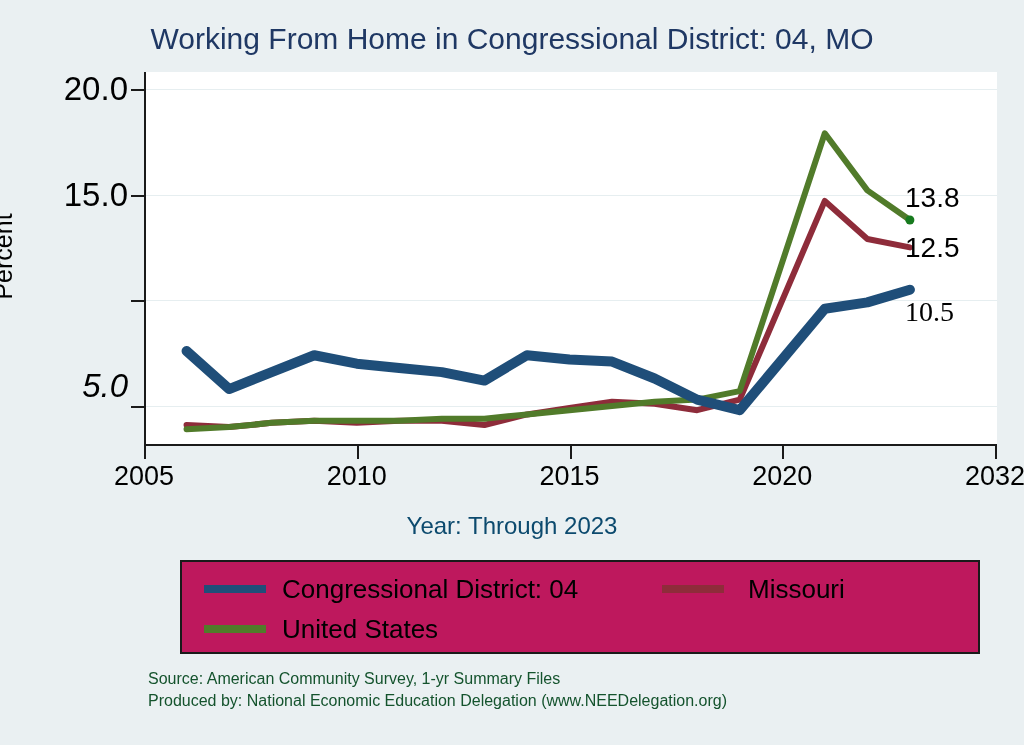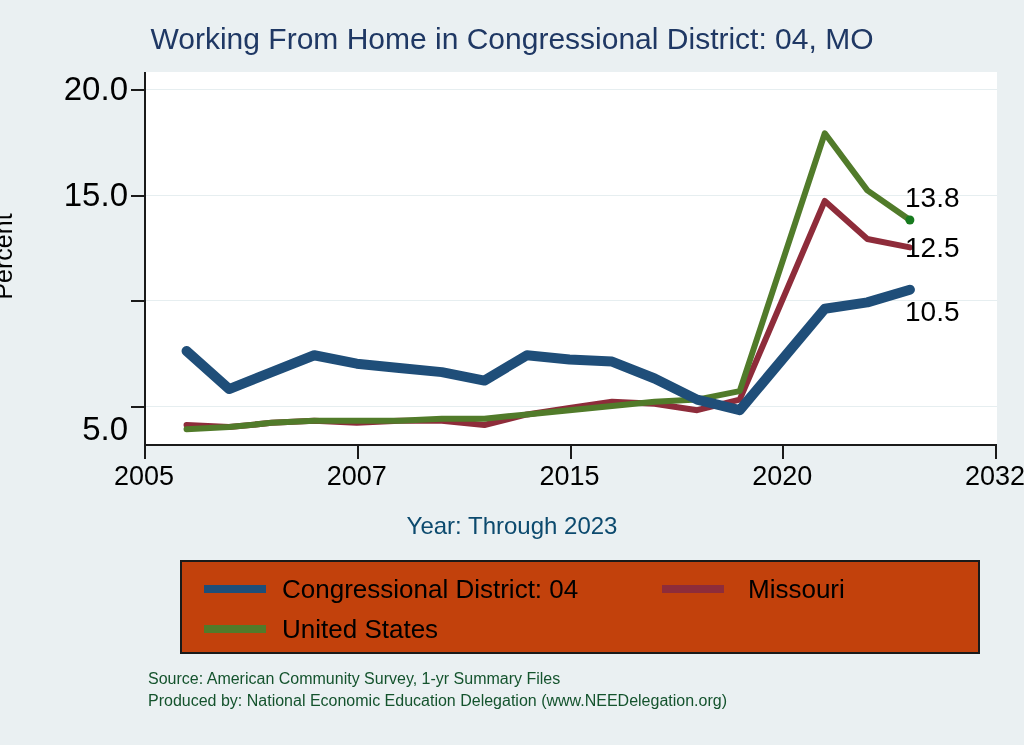--- a/index.html
+++ b/index.html
@@ -115,21 +115,21 @@
     white-space: nowrap;
     transform: translateY(-50%);
     text-align: right;
   }
   .legend-box {
     position: absolute;
     left: 180px;
     top: 560px;
     width: 800px;
     height: 94px;
-    background: #c2410c;
+    background: #be185d;
     border: 2px solid #1a1a1a;
     box-sizing: border-box;
   }
   .legend-entry {
     position: absolute;
     display: flex;
     align-items: center;
     white-space: nowrap;
   }
   .legend-swatch {
@@ -168,57 +168,57 @@
   <div class="chart-title">Working From Home in Congressional District: 04, MO</div>
 
   <div class="plot-frame" id="plot-frame">
       <div class="gridline" style="top: 333.955px;"></div>
       <div class="gridline" style="top: 228.273px;"></div>
       <div class="gridline" style="top: 122.591px;"></div>
       <div class="gridline" style="top: 16.9091px;"></div>
     </div>
 
   <div class="ylabels" id="ylabels">
-      <div class="ylab" style="top: 429px;">5.0</div>
+      <div class="ylab" style="top: 386px; font-style: italic;">5.0</div>
       <div class="ytick-mark" style="top: 405.955px;"></div>
       <div class="ytick-mark" style="top: 300.273px;"></div>
       <div class="ylab" style="top: 194.591px;">15.0</div>
       <div class="ytick-mark" style="top: 194.591px;"></div>
       <div class="ylab" style="top: 88.9091px;">20.0</div>
       <div class="ytick-mark" style="top: 88.9091px;"></div>
     </div>
 
   <div class="axis-title-y" id="ytitle" style="top: 242px; left: -40px;">Percent</div>
 
   <div id="xaxis-layer">
       <div class="xtick-mark" style="left: 144px;"></div>
       <div class="xlab" style="left: 144px;">2005</div>
       <div class="xtick-mark" style="left: 356.75px;"></div>
-      <div class="xlab" style="left: 356.75px;">2007</div>
+      <div class="xlab" style="left: 356.75px;">2010</div>
       <div class="xtick-mark" style="left: 569.5px;"></div>
       <div class="xlab" style="left: 569.5px;">2015</div>
       <div class="xtick-mark" style="left: 782.25px;"></div>
       <div class="xlab" style="left: 782.25px;">2020</div>
       <div class="xtick-mark" style="left: 995px;"></div>
       <div class="xlab" style="left: 995px;">2032</div>
     </div>
 
   <div class="axis-title-x">Year: Through 2023</div>
 
   <svg class="series-layer" id="series-svg" viewBox="0 0 1024 745">
       <polyline points="186.55,424.98 229.10,427.09 271.65,422.86 314.20,420.75 356.75,422.86 399.30,420.75 441.85,420.75 484.40,424.98 526.95,414.41 569.50,408.07 612.05,401.73 654.60,403.84 697.15,410.18 739.70,399.61 824.80,200.93 867.35,238.98 909.90,247.43" fill="none" stroke="#8e2c3a" stroke-width="6" stroke-linejoin="round" stroke-linecap="round"></polyline>
       <polyline points="186.55,429.20 229.10,427.09 271.65,422.86 314.20,420.75 356.75,420.75 399.30,420.75 441.85,418.64 484.40,418.64 526.95,414.41 569.50,410.18 612.05,405.95 654.60,401.73 697.15,399.61 739.70,391.16 824.80,133.30 867.35,190.36 909.90,219.95" fill="none" stroke="#517b2a" stroke-width="6" stroke-linejoin="round" stroke-linecap="round"></polyline>
       <polyline points="186.55,351.00 229.10,389.05 271.65,372.14 314.20,355.23 356.75,363.68 399.30,367.91 441.85,372.14 484.40,380.59 526.95,355.23 569.50,359.45 612.05,361.57 654.60,378.48 697.15,399.61 739.70,410.18 824.80,308.73 867.35,302.39 909.90,289.70" fill="none" stroke="#1f4e79" stroke-width="10" stroke-linejoin="round" stroke-linecap="round"></polyline>
       <circle cx="909.9" cy="219.95454545454544" r="4.5" fill="#177a1e"></circle>
     </svg>
 
   <div id="endlabels-layer">
       <div class="end-label" style="left: 905px; top: 198px;">13.8</div>
       <div class="end-label" style="left: 905px; top: 248px;">12.5</div>
-      <div class="end-label" style="left: 905px; top: 312px;">10.5</div>
+      <div class="end-label" style="left: 905px; top: 312px; font-family: Liberation Serif, serif;">10.5</div>
     </div>
 
   <div class="legend-box" id="legend-box">
       <div class="legend-entry" style="left: 22px; top: 14px;">
         <span class="legend-swatch" style="background: rgb(31, 78, 121);"></span>
         <span class="legend-text">Congressional District: 04</span>
       </div>
       <div class="legend-entry" style="left: 480px; top: 14px; gap: 8px;">
         <span class="legend-swatch" style="background: rgb(142, 44, 58);"></span>
         <span class="legend-text">Missouri</span>

